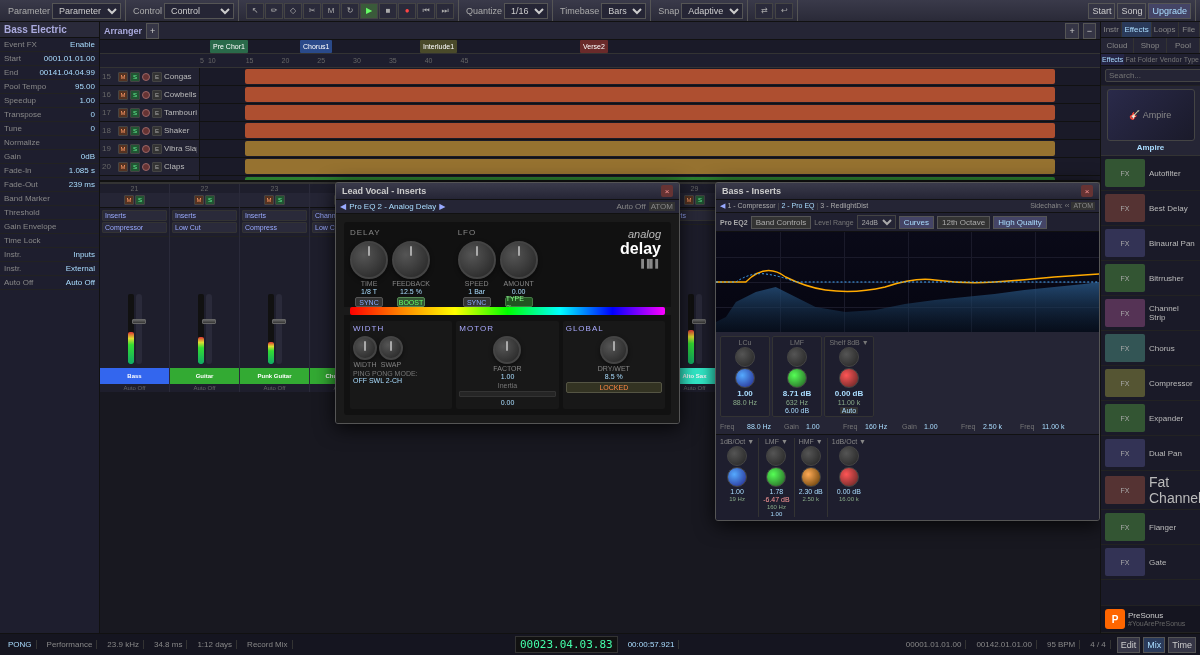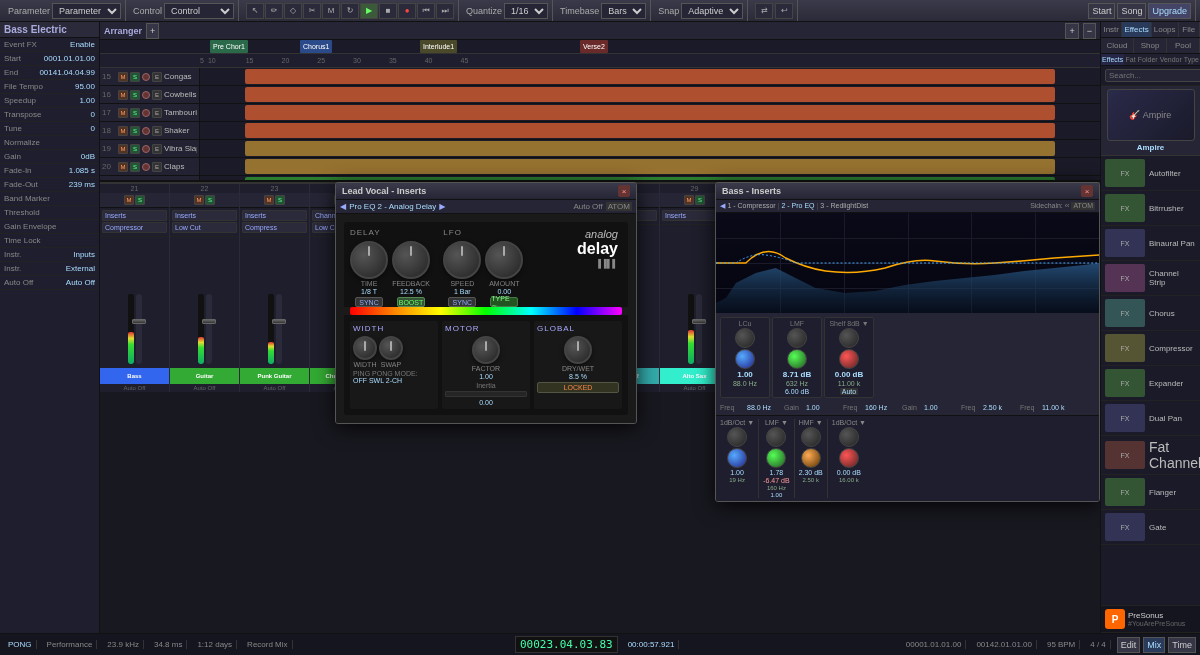--- a/index.html
+++ b/index.html
@@ -682,21 +682,21 @@
           </div>
         </div>
         <div class="left-item">
           <div class="left-item-row">
             <span class="left-item-label">End</span>
             <span class="left-item-value">00141.04.04.99</span>
           </div>
         </div>
         <div class="left-item">
           <div class="left-item-row">
-            <span class="left-item-label">File Tempo</span>
+            <span class="left-item-label">Pool Tempo</span>
             <span class="left-item-value">95.00</span>
           </div>
         </div>
         <div class="left-item">
           <div class="left-item-row">
             <span class="left-item-label">Speedup</span>
             <span class="left-item-value">1.00</span>
           </div>
         </div>
         <div class="left-item">
@@ -1276,21 +1276,21 @@
       
       
     </div>
     <div class="ch-name-bar" style="background:#ec3;font-size:6px;padding:0 1px;white-space:nowrap;overflow:hidden">Lead Vocal</div>
     <div style="display:flex;gap:1px;justify-content:center;padding:1px">
       
     </div>
   </div>
         </div>
 
-      <div class="plugin-window" id="analog-delay" style="left:235px;top:0px;width:302px;">
+      <div class="plugin-window" id="analog-delay" style="left:235px;top:0px;width:345px;">
         <div class="plugin-titlebar">
           <span class="plugin-title">Lead Vocal - Inserts</span>
           <div class="plugin-close">×</div>
         </div>
         <div style="background:#252535;padding:2px 4px;display:flex;gap:3px;font-size:8px;color:#888;border-bottom:1px solid #111">
           <span style="color:#9af;cursor:pointer">◀</span>
           <span style="color:#adf">Pro EQ 2 - Analog Delay</span>
           <span style="color:#9af;cursor:pointer">▶</span>
           <span style="flex:1"></span>
           <span>Auto Off</span>
@@ -1403,20 +1403,31 @@
         <div style="background:#252535;padding:2px 4px;display:flex;gap:2px;font-size:7px;color:#888;border-bottom:1px solid #111;overflow:hidden">
           <span style="color:#9af;cursor:pointer">◀</span>
           <span style="color:#aaa">1 - Compressor</span>
           <span style="color:#555">|</span>
           <span style="color:#adf">2 - Pro EQ</span>
           <span style="color:#555">|</span>
           <span style="color:#aaa">3 - RedlightDist</span>
           <span style="flex:1"></span>
           <span>Sidechain: ‹‹</span>
           <span style="background:#333;padding:0 2px;color:#888">ATOM</span>
+        </div>
+        <div style="background:#202030;padding:2px 4px;display:flex;gap:3px;align-items:center;border-bottom:1px solid #111;flex-wrap:wrap">
+          <span style="font-size:7px;color:#aaa;font-weight:bold">Pro EQ2</span>
+          <button class="eq-btn">Band Controls</button>
+          <span style="font-size:7px;color:#777">Level Range</span>
+          <select style="background:#252535;border:1px solid #444;color:#aaa;font-size:7px;height:14px">
+            <option>24dB</option>
+          </select>
+          <button class="eq-btn active">Curves</button>
+          <button class="eq-btn">12th Octave</button>
+          <button class="eq-btn active">High Quality</button>
         </div>
 
         <div class="eq-display">
 
           <div class="eq-grid-line eq-grid-h" style="top:25%"></div>
           <div class="eq-grid-line eq-grid-h" style="top:50%"></div>
           <div class="eq-grid-line eq-grid-h" style="top:75%"></div>
           <div class="eq-grid-line eq-grid-v" style="left:16.6%"></div>
           <div class="eq-grid-line eq-grid-v" style="left:33.3%"></div>
           <div class="eq-grid-line eq-grid-v" style="left:50%"></div>
@@ -1556,28 +1567,34 @@
     <div id="fx-list" style="overflow-y:auto;height:calc(100% - 140px)">
 
         <div class="fx-item">
     <div style="display:flex;align-items:center;gap:4px">
       <div style="width:40px;height:28px;background:#353;border-radius:2px;display:flex;align-items:center;justify-content:center;font-size:7px;color:#aaa;flex-shrink:0">FX</div>
       <span style="font-size:8px;color:#bbb">Autofilter</span>
     </div>
   </div>
         <div class="fx-item">
     <div style="display:flex;align-items:center;gap:4px">
-      <div style="width:40px;height:28px;background:#353;border-radius:2px;display:flex;align-items:center;justify-content:center;font-size:7px;color:#aaa;flex-shrink:0">FX</div>
-      <span style="font-size:8px;color:#bbb">Bitrrusher</span>
+      <div style="width:40px;height:28px;background:#533;border-radius:2px;display:flex;align-items:center;justify-content:center;font-size:7px;color:#aaa;flex-shrink:0">FX</div>
+      <span style="font-size:8px;color:#bbb">Best Delay</span>
     </div>
   </div>
         <div class="fx-item">
     <div style="display:flex;align-items:center;gap:4px">
       <div style="width:40px;height:28px;background:#335;border-radius:2px;display:flex;align-items:center;justify-content:center;font-size:7px;color:#aaa;flex-shrink:0">FX</div>
       <span style="font-size:8px;color:#bbb">Binaural Pan</span>
+    </div>
+  </div>
+        <div class="fx-item">
+    <div style="display:flex;align-items:center;gap:4px">
+      <div style="width:40px;height:28px;background:#353;border-radius:2px;display:flex;align-items:center;justify-content:center;font-size:7px;color:#aaa;flex-shrink:0">FX</div>
+      <span style="font-size:8px;color:#bbb">Bitrrusher</span>
     </div>
   </div>
         <div class="fx-item">
     <div style="display:flex;align-items:center;gap:4px">
       <div style="width:40px;height:28px;background:#535;border-radius:2px;display:flex;align-items:center;justify-content:center;font-size:7px;color:#aaa;flex-shrink:0">FX</div>
       <span style="font-size:8px;color:#bbb">Channel Strip</span>
     </div>
   </div>
         <div class="fx-item">
     <div style="display:flex;align-items:center;gap:4px">

